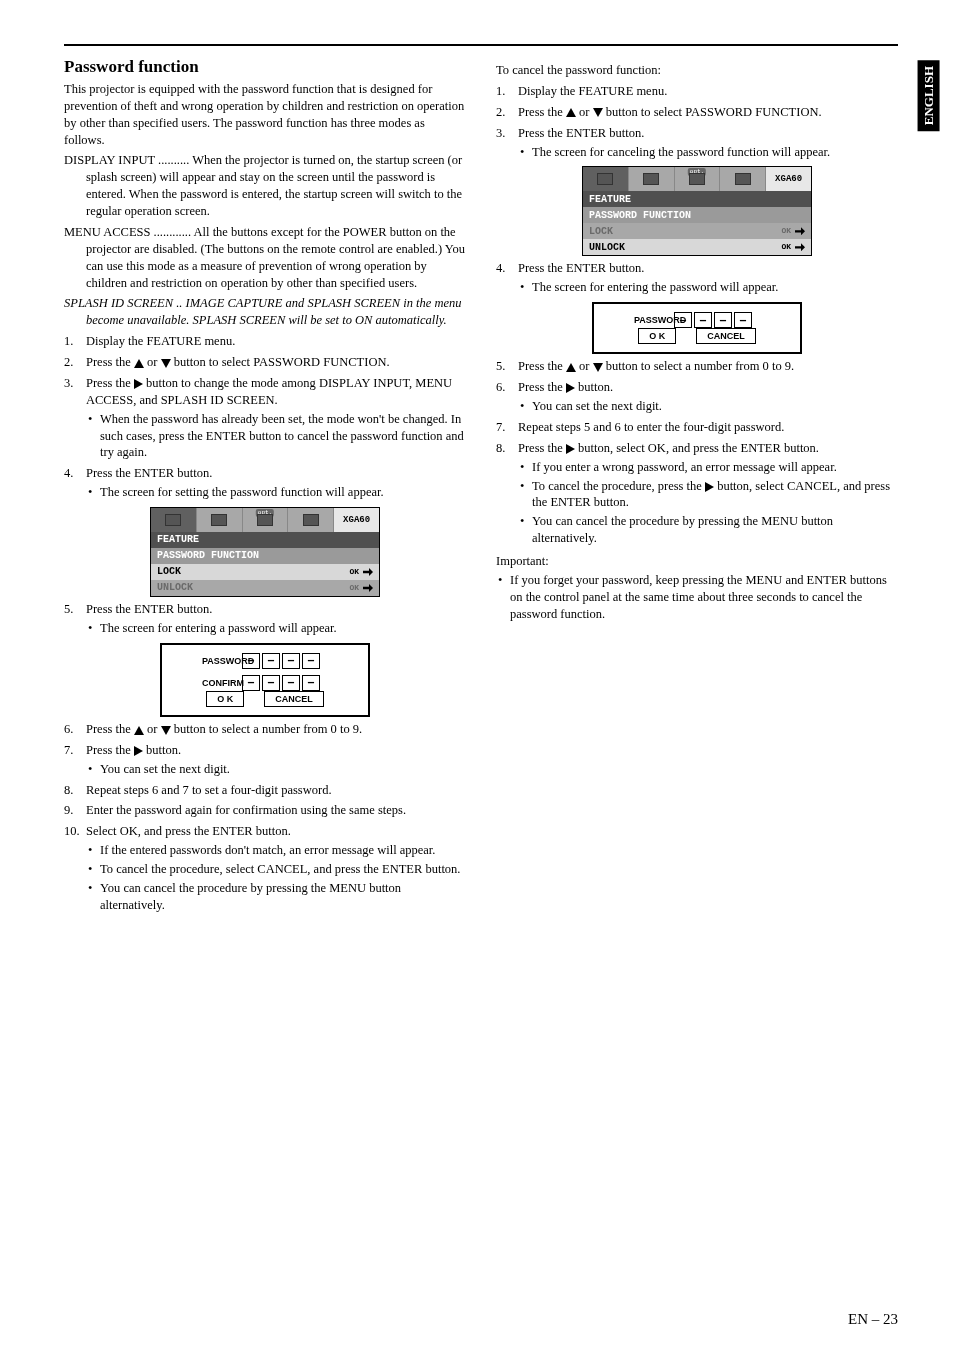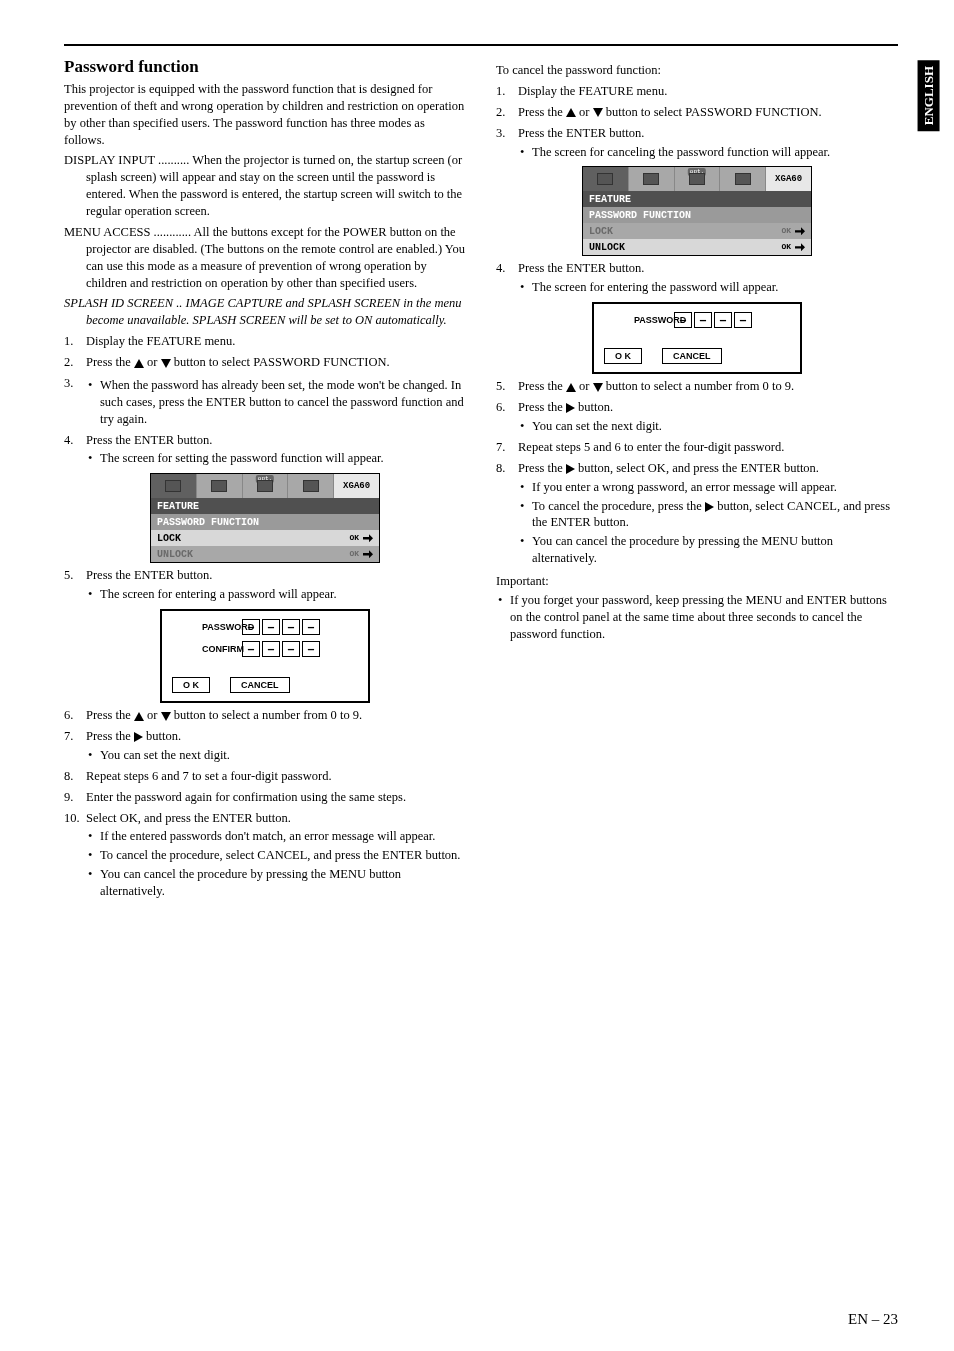--- a/index.html
+++ b/index.html
@@ -52,21 +52,21 @@
   .osd .row .l { flex:1; font-weight:bold; font-size:10px;}
   .osd .row .r { font-weight:bold; font-size:8px; display:flex; align-items:center; gap:4px;}
   .ok-enter { width:10px;height:8px;background:#000;display:inline-block; clip-path: polygon(0 35%, 60% 35%, 60% 0, 100% 50%, 60% 100%, 60% 65%, 0 65%);}
 
   .pw-box { border:2px solid #000; padding:8px 10px; width:210px; font-family: Arial, Helvetica, sans-serif;}
   .pw-row { display:flex; align-items:center; margin-bottom:6px;}
   .pw-row:last-child{margin-bottom:0;}
   .pw-lbl { font-weight:bold; font-size:9px; width:70px;padding-left:30px;}
   .pw-digits { display:flex; gap:2px;}
   .pw-d { width:18px;height:16px;border:1.5px solid #000; display:flex;align-items:center;justify-content:center;font-weight:bold;}
-  .pw-btns { display:flex; gap:20px; margin-top:20px;}
+  .pw-btns { display:flex; gap:20px; justify-content:center;}
   .pw-btn { border:1.5px solid #000; padding:1px 10px; font-size:9px; font-weight:bold;}
 </style>
 </head>
 <body>
 
 <div class="vert-label">ENGLISH</div>
 
 <div class="hr-top"></div>
 
 <div class="columns">
@@ -85,21 +85,21 @@
         <li>
           <span class="num">1.</span>
           <span class="body"><span>Display the FEATURE menu.</span></span>
         </li>
         <li>
           <span class="num">2.</span>
           <span class="body"><span>Press the <span class="tri tri-up"></span> or <span class="tri tri-down"></span> button to select PASSWORD FUNCTION.</span></span>
         </li>
         <li>
           <span class="num">3.</span>
-          <span class="body"><ul class="bullets">
+          <span class="body"><span>Press the <span class="tri tri-right"></span> button to change the mode among DISPLAY INPUT, MENU ACCESS, and SPLASH ID SCREEN.</span><ul class="bullets">
               <li>
                 <span class="dot">•</span>
                 <span class="body">When the password has already been set, the mode won't be changed. In such cases, press the ENTER button to cancel the password function and try again.</span>
               </li>
             </ul></span>
         </li>
         <li>
           <span class="num">4.</span>
           <span class="body"><span>Press the ENTER button.</span><ul class="bullets">
               <li>

